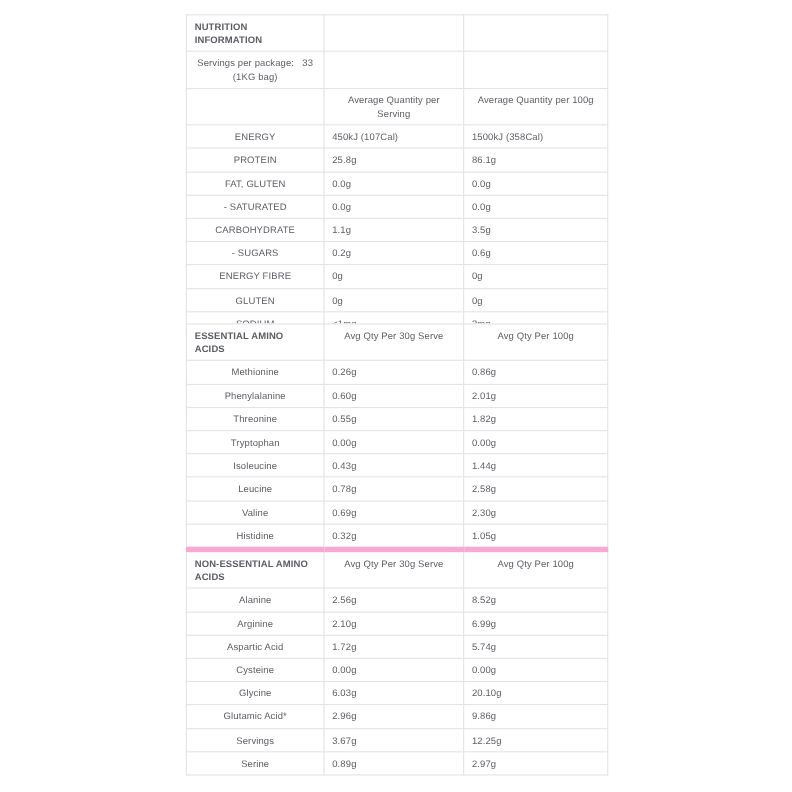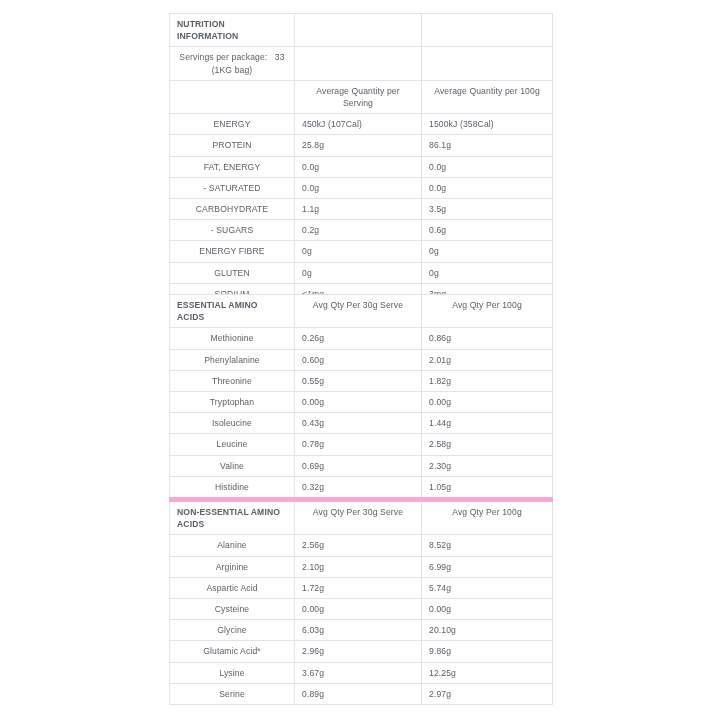--- a/index.html
+++ b/index.html
@@ -95,21 +95,21 @@
             <td class="label">ENERGY</td>
             <td>450kJ (107Cal)</td>
             <td>1500kJ (358Cal)</td>
           </tr>
           <tr class="std">
             <td class="label">PROTEIN</td>
             <td>25.8g</td>
             <td>86.1g</td>
           </tr>
           <tr class="std">
-            <td class="label">FAT, ENERGY</td>
+            <td class="label">FAT, GLUTEN</td>
             <td>0.0g</td>
             <td>0.0g</td>
           </tr>
           <tr class="std">
             <td class="label">- SATURATED</td>
             <td>0.0g</td>
             <td>0.0g</td>
           </tr>
           <tr class="std">
             <td class="label">CARBOHYDRATE</td>
@@ -228,21 +228,21 @@
             <td class="label">Glycine</td>
             <td>6.03g</td>
             <td>20.10g</td>
           </tr>
           <tr class="std">
             <td class="label">Glutamic Acid*</td>
             <td>2.96g</td>
             <td>9.86g</td>
           </tr>
           <tr class="std">
-            <td class="label">Lysine</td>
+            <td class="label">Servings</td>
             <td>3.67g</td>
             <td>12.25g</td>
           </tr>
           <tr class="std">
             <td class="label">Serine</td>
             <td>0.89g</td>
             <td>2.97g</td>
           </tr>
         </tbody>
     </table>

